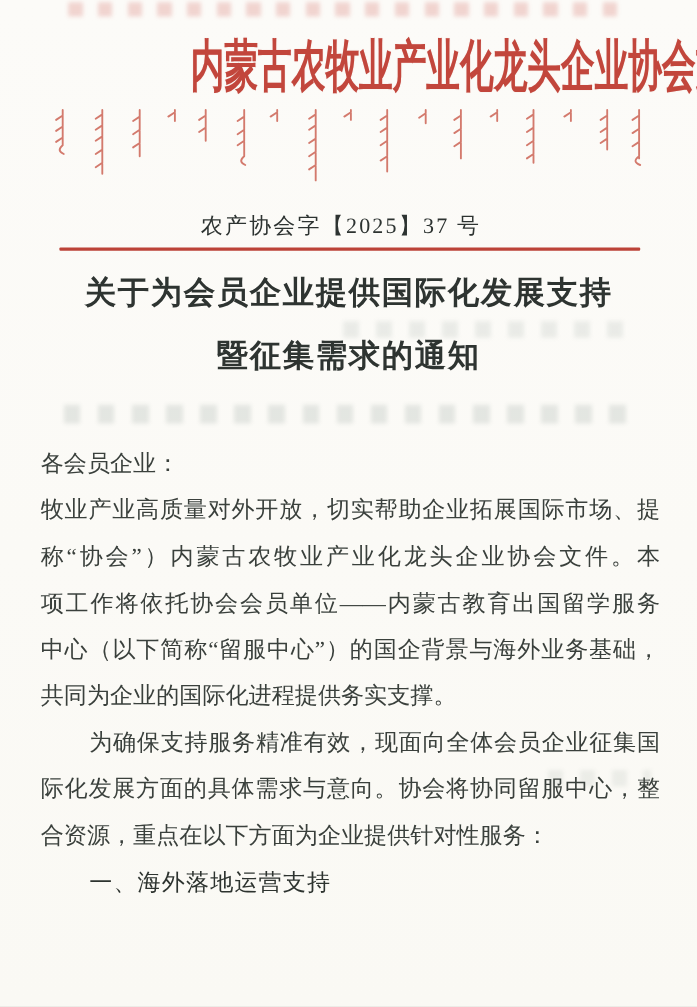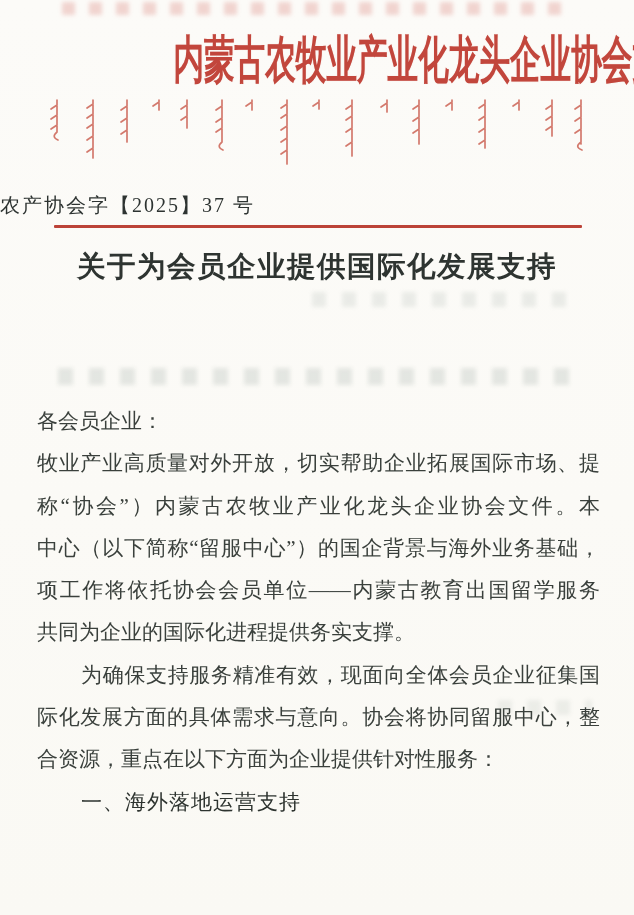--- a/index.html
+++ b/index.html
@@ -15,21 +15,21 @@
   .org-title {
     display:inline-block; white-space:nowrap;
     font-size:51px; font-weight:700; color:#c2463c;
     transform:scaleX(0.60); transform-origin:50% 50%;
     text-shadow:0 0 1px rgba(194,70,60,.35);
   }
 
   .mongolian { position:absolute; top:98px; left:47px; width:540px; height:72px; }
 
   .doc-number {
-    position:absolute; top:192px; left:0; width:620px; text-align:left;
+    position:absolute; top:192px; left:0; width:620px; text-align:center;
     font-size:20px; color:#2d3331; letter-spacing:2px;
   }
 
   .red-rule {
     position:absolute; top:225px; left:54px; width:528px; height:3px;
     background:#bc4338; border-radius:1px;
   }
 
   
   .doc-title {
@@ -102,29 +102,30 @@
       <path d="M534 2 v44 M534 7 l-6 4 M534 19 l-6 4 M534 31 l-6 4 M534 44 q-7 5 1 8"></path>
     </g>
   </svg>
 
   <div class="doc-number">农产协会字【2025】37 号</div>
 
   <div class="red-rule"></div>
 
   <div class="doc-title">
     <div>关于为会员企业提供国际化发展支持</div>
+    <div>暨征集需求的通知</div>
   </div>
 
   <div class="body-text">
     <div class="bline">各会员企业：</div>
 
     <div class="bline fill">牧业产业高质量对外开放，切实帮助企业拓展国际市场、提</div>
     <div class="bline fill">称“协会”）内蒙古农牧业产业化龙头企业协会文件。本</div>
+    <div class="bline fill">项工作将依托协会会员单位——内蒙古教育出国留学服务</div>
     <div class="bline fill">中心（以下简称“留服中心”）的国企背景与海外业务基础，</div>
-    <div class="bline fill">项工作将依托协会会员单位——内蒙古教育出国留学服务</div>
     <div class="bline">共同为企业的国际化进程提供务实支撑。</div>
 
     <div class="bline indent fill">为确保支持服务精准有效，现面向全体会员企业征集国</div>
     <div class="bline fill">际化发展方面的具体需求与意向。协会将协同留服中心，整</div>
     <div class="bline">合资源，重点在以下方面为企业提供针对性服务：</div>
 
     <div class="bline indent heading">一、海外落地运营支持</div>
   </div>
 
 </div>

